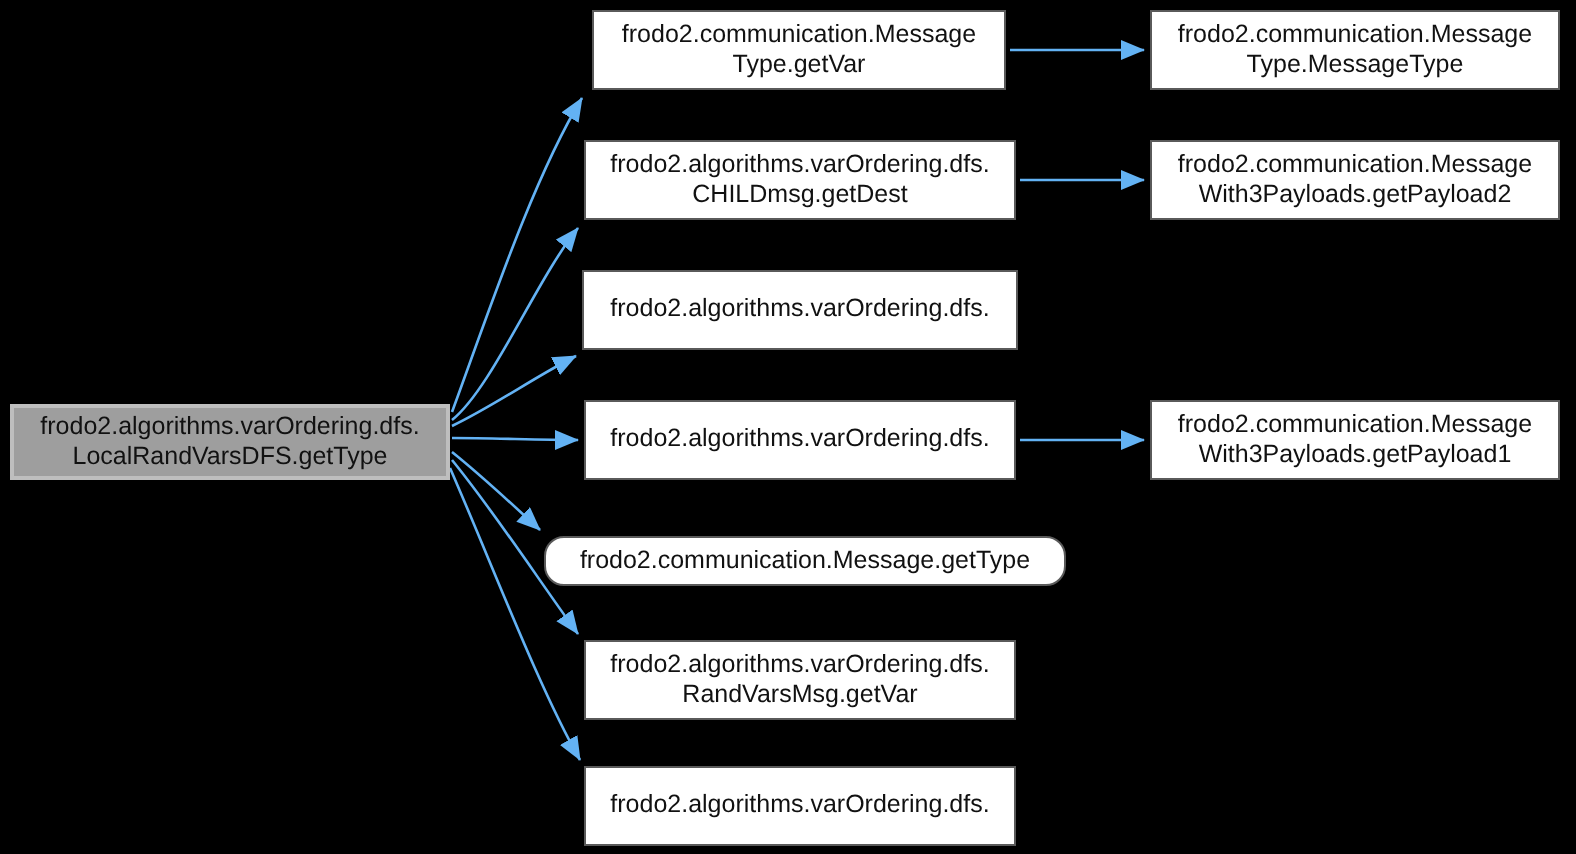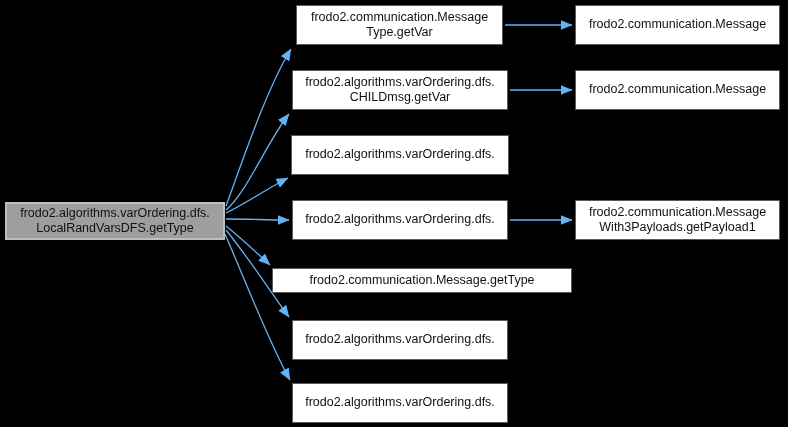--- a/index.html
+++ b/index.html
@@ -37,21 +37,21 @@
     background:var(--highlight-fill);
     border:2px solid var(--highlight-border);
   }
   .node .l:empty{display:none;}
   
   #n-notifyIn    {left:5px;   top:202px; width:220px; height:38px;}
   #n-equals      {left:296px; top:5px;   width:207px; height:40px;}
   #n-getDest     {left:292px; top:70px;  width:216px; height:40px;}
   #n-getRandVars {left:291px; top:135px; width:218px; height:40px;}
   #n-getSender   {left:292px; top:200px; width:216px; height:40px;}
-  #n-getType     {left:272px; top:268px; width:300px; height:25px;}
+  #n-getType     {left:272px; top:268px; width:261px; height:25px;border-radius:10px;}
   #n-getVar      {left:292px; top:320px; width:216px; height:40px;}
   #n-init        {left:292px; top:383px; width:216px; height:40px;}
   #n-MessageType {left:575px; top:5px;   width:205px; height:40px;}
   #n-getPayload2 {left:575px; top:70px;  width:205px; height:40px;}
   #n-getPayload1 {left:575px; top:200px; width:205px; height:40px;}
 </style>
 </head>
 <body>
 
 <div id="canvas">
@@ -79,50 +79,53 @@
     <span class="l">LocalRandVarsDFS.getType</span>
   </div>
 
   <div class="node" id="n-equals">
     <span class="l">frodo2.communication.Message</span>
     <span class="l">Type.getVar</span>
   </div>
 
   <div class="node" id="n-getDest">
     <span class="l">frodo2.algorithms.varOrdering.dfs.</span>
-    <span class="l">CHILDmsg.getVar</span>
+    <span class="l">CHILDmsg.getDest</span>
   </div>
 
   <div class="node" id="n-getRandVars">
     <span class="l">frodo2.algorithms.varOrdering.dfs.</span>
   </div>
 
   <div class="node" id="n-getSender">
     <span class="l">frodo2.algorithms.varOrdering.dfs.</span>
   </div>
 
   <div class="node" id="n-getType">
     <span class="l">frodo2.communication.Message.getType</span>
 
   </div>
 
   <div class="node" id="n-getVar">
     <span class="l">frodo2.algorithms.varOrdering.dfs.</span>
+    <span class="l">RandVarsMsg.getVar</span>
   </div>
 
   <div class="node" id="n-init">
     <span class="l">frodo2.algorithms.varOrdering.dfs.</span>
   </div>
 
   <div class="node" id="n-MessageType">
     <span class="l">frodo2.communication.Message</span>
+    <span class="l">Type.MessageType</span>
   </div>
 
   <div class="node" id="n-getPayload2">
     <span class="l">frodo2.communication.Message</span>
+    <span class="l">With3Payloads.getPayload2</span>
   </div>
 
   <div class="node" id="n-getPayload1">
     <span class="l">frodo2.communication.Message</span>
     <span class="l">With3Payloads.getPayload1</span>
   </div>
 
 </div>
 
 </body></html>

